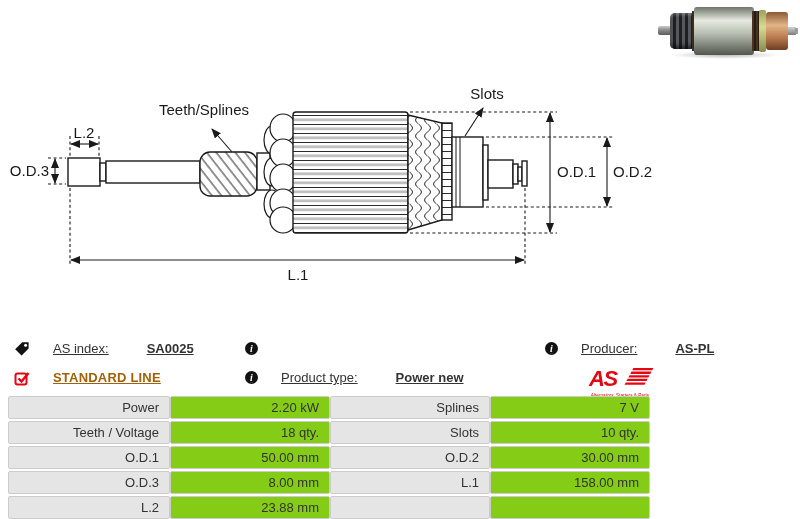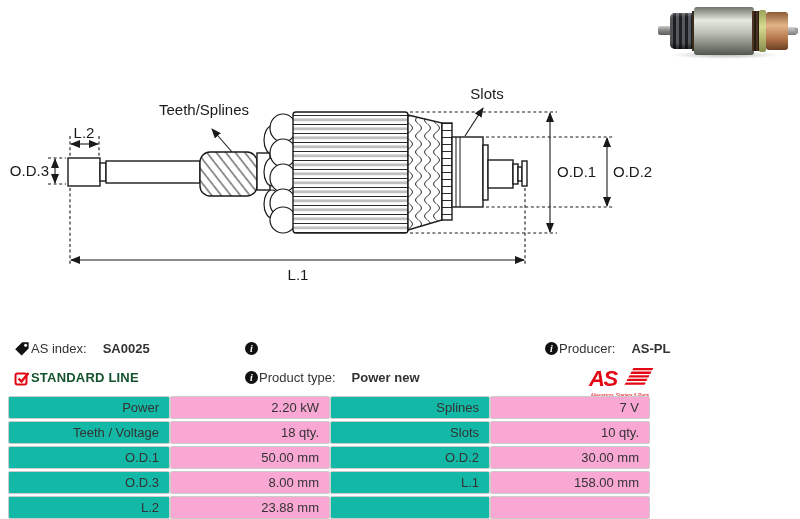--- a/index.html
+++ b/index.html
@@ -25,35 +25,35 @@
   .ph-comm{left:114px;top:9px;width:22px;height:38px;border-radius:3px;
            background:linear-gradient(180deg,#8a5a36,#e2b487 35%,#b5754a 70%,#6a4024);}
   .ph-shaft-r{left:136px;top:24px;width:8px;height:8px;
               background:linear-gradient(180deg,#d2d2d2,#7c7c7c);}
   .ph-tip{left:143px;top:25px;width:3px;height:6px;border-radius:1px;background:#9a9a9a;}
   
   .diagram{position:absolute;left:0;top:60px;}
   
   .info-col{position:absolute;top:340px;}
   .colA{left:14px;}  .colB{left:245px;}  .colC{left:545px;}
-  .irow{display:flex;align-items:center;gap:1px;height:17px;margin-bottom:12px;
-        font-size:13px;white-space:nowrap;}
+  .irow{display:flex;align-items:center;gap:23px;height:17px;margin-bottom:12px;
+        font-size:13px;white-space:nowrap;text-decoration:underline;}
   .irow b{margin-left:15px;}
-  .red-line{color:#14532d;font-weight:bold;letter-spacing:.2px;}
+  .red-line{color:#a16207;font-weight:bold;letter-spacing:.2px;}
   .i-ic{display:inline-block;width:13px;height:13px;border-radius:50%;background:#111;
         color:#fff;font-family:"Liberation Serif",serif;font-weight:bold;font-style:italic;
         font-size:10px;line-height:13px;text-align:center;flex:0 0 13px;}
   .logo{margin:-4px 0 0 38px;}
   
   .specs{position:absolute;left:8px;top:394px;border-collapse:separate;border-spacing:0 2px;
          font-size:13px;}
   .specs td{height:21px;padding:0 10px 0 4px;text-align:right;border:1px solid #ccc;
             border-radius:2px;color:#333;}
-  .specs td.lbl{background:#14b8a6;}
-  .specs td.val{background:#f9a8d4;}
+  .specs td.lbl{background:#e5e5e5;}
+  .specs td.val{background:#84cc16;}
 </style>
 </head>
 <body>
 
 <div class="stage">
 
   <div class="photo">
     <div class="ph-shadow"></div>
     <div class="ph-shaft-l"></div>
     <div class="ph-pinion"></div>

